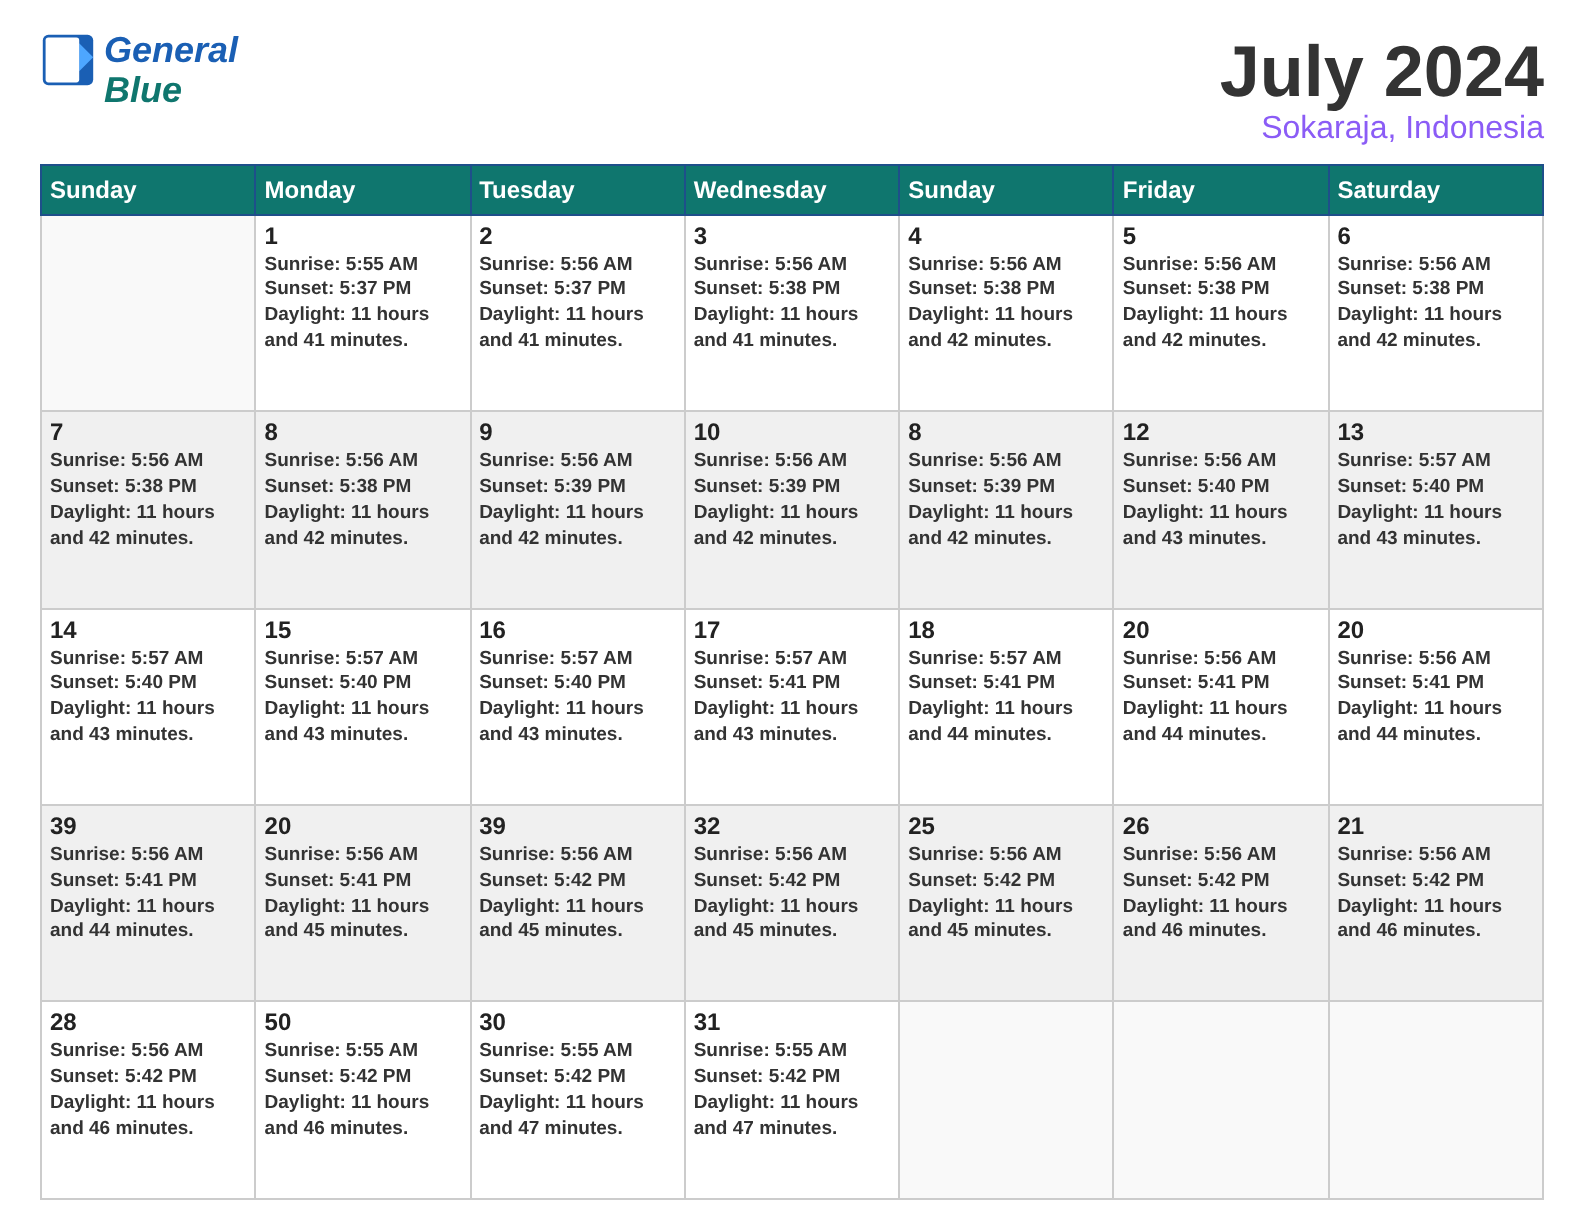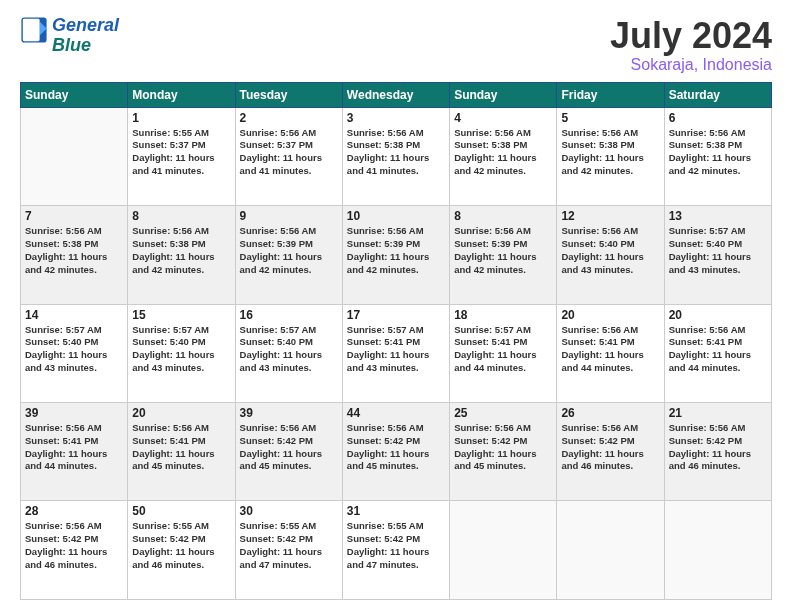--- a/index.html
+++ b/index.html
@@ -228,21 +228,21 @@
           </td>
           <td>
             <span class="day-number">20</span>
             <div class="day-info">Sunrise: 5:56 AM<br>Sunset: 5:41 PM<br>Daylight: 11 hours and 45 minutes.</div>
           </td>
           <td>
             <span class="day-number">39</span>
             <div class="day-info">Sunrise: 5:56 AM<br>Sunset: 5:42 PM<br>Daylight: 11 hours and 45 minutes.</div>
           </td>
           <td>
-            <span class="day-number">44</span>
+            <span class="day-number">32</span>
             <div class="day-info">Sunrise: 5:56 AM<br>Sunset: 5:42 PM<br>Daylight: 11 hours and 45 minutes.</div>
           </td>
           <td>
             <span class="day-number">25</span>
             <div class="day-info">Sunrise: 5:56 AM<br>Sunset: 5:42 PM<br>Daylight: 11 hours and 45 minutes.</div>
           </td>
           <td>
             <span class="day-number">26</span>
             <div class="day-info">Sunrise: 5:56 AM<br>Sunset: 5:42 PM<br>Daylight: 11 hours and 46 minutes.</div>
           </td>

